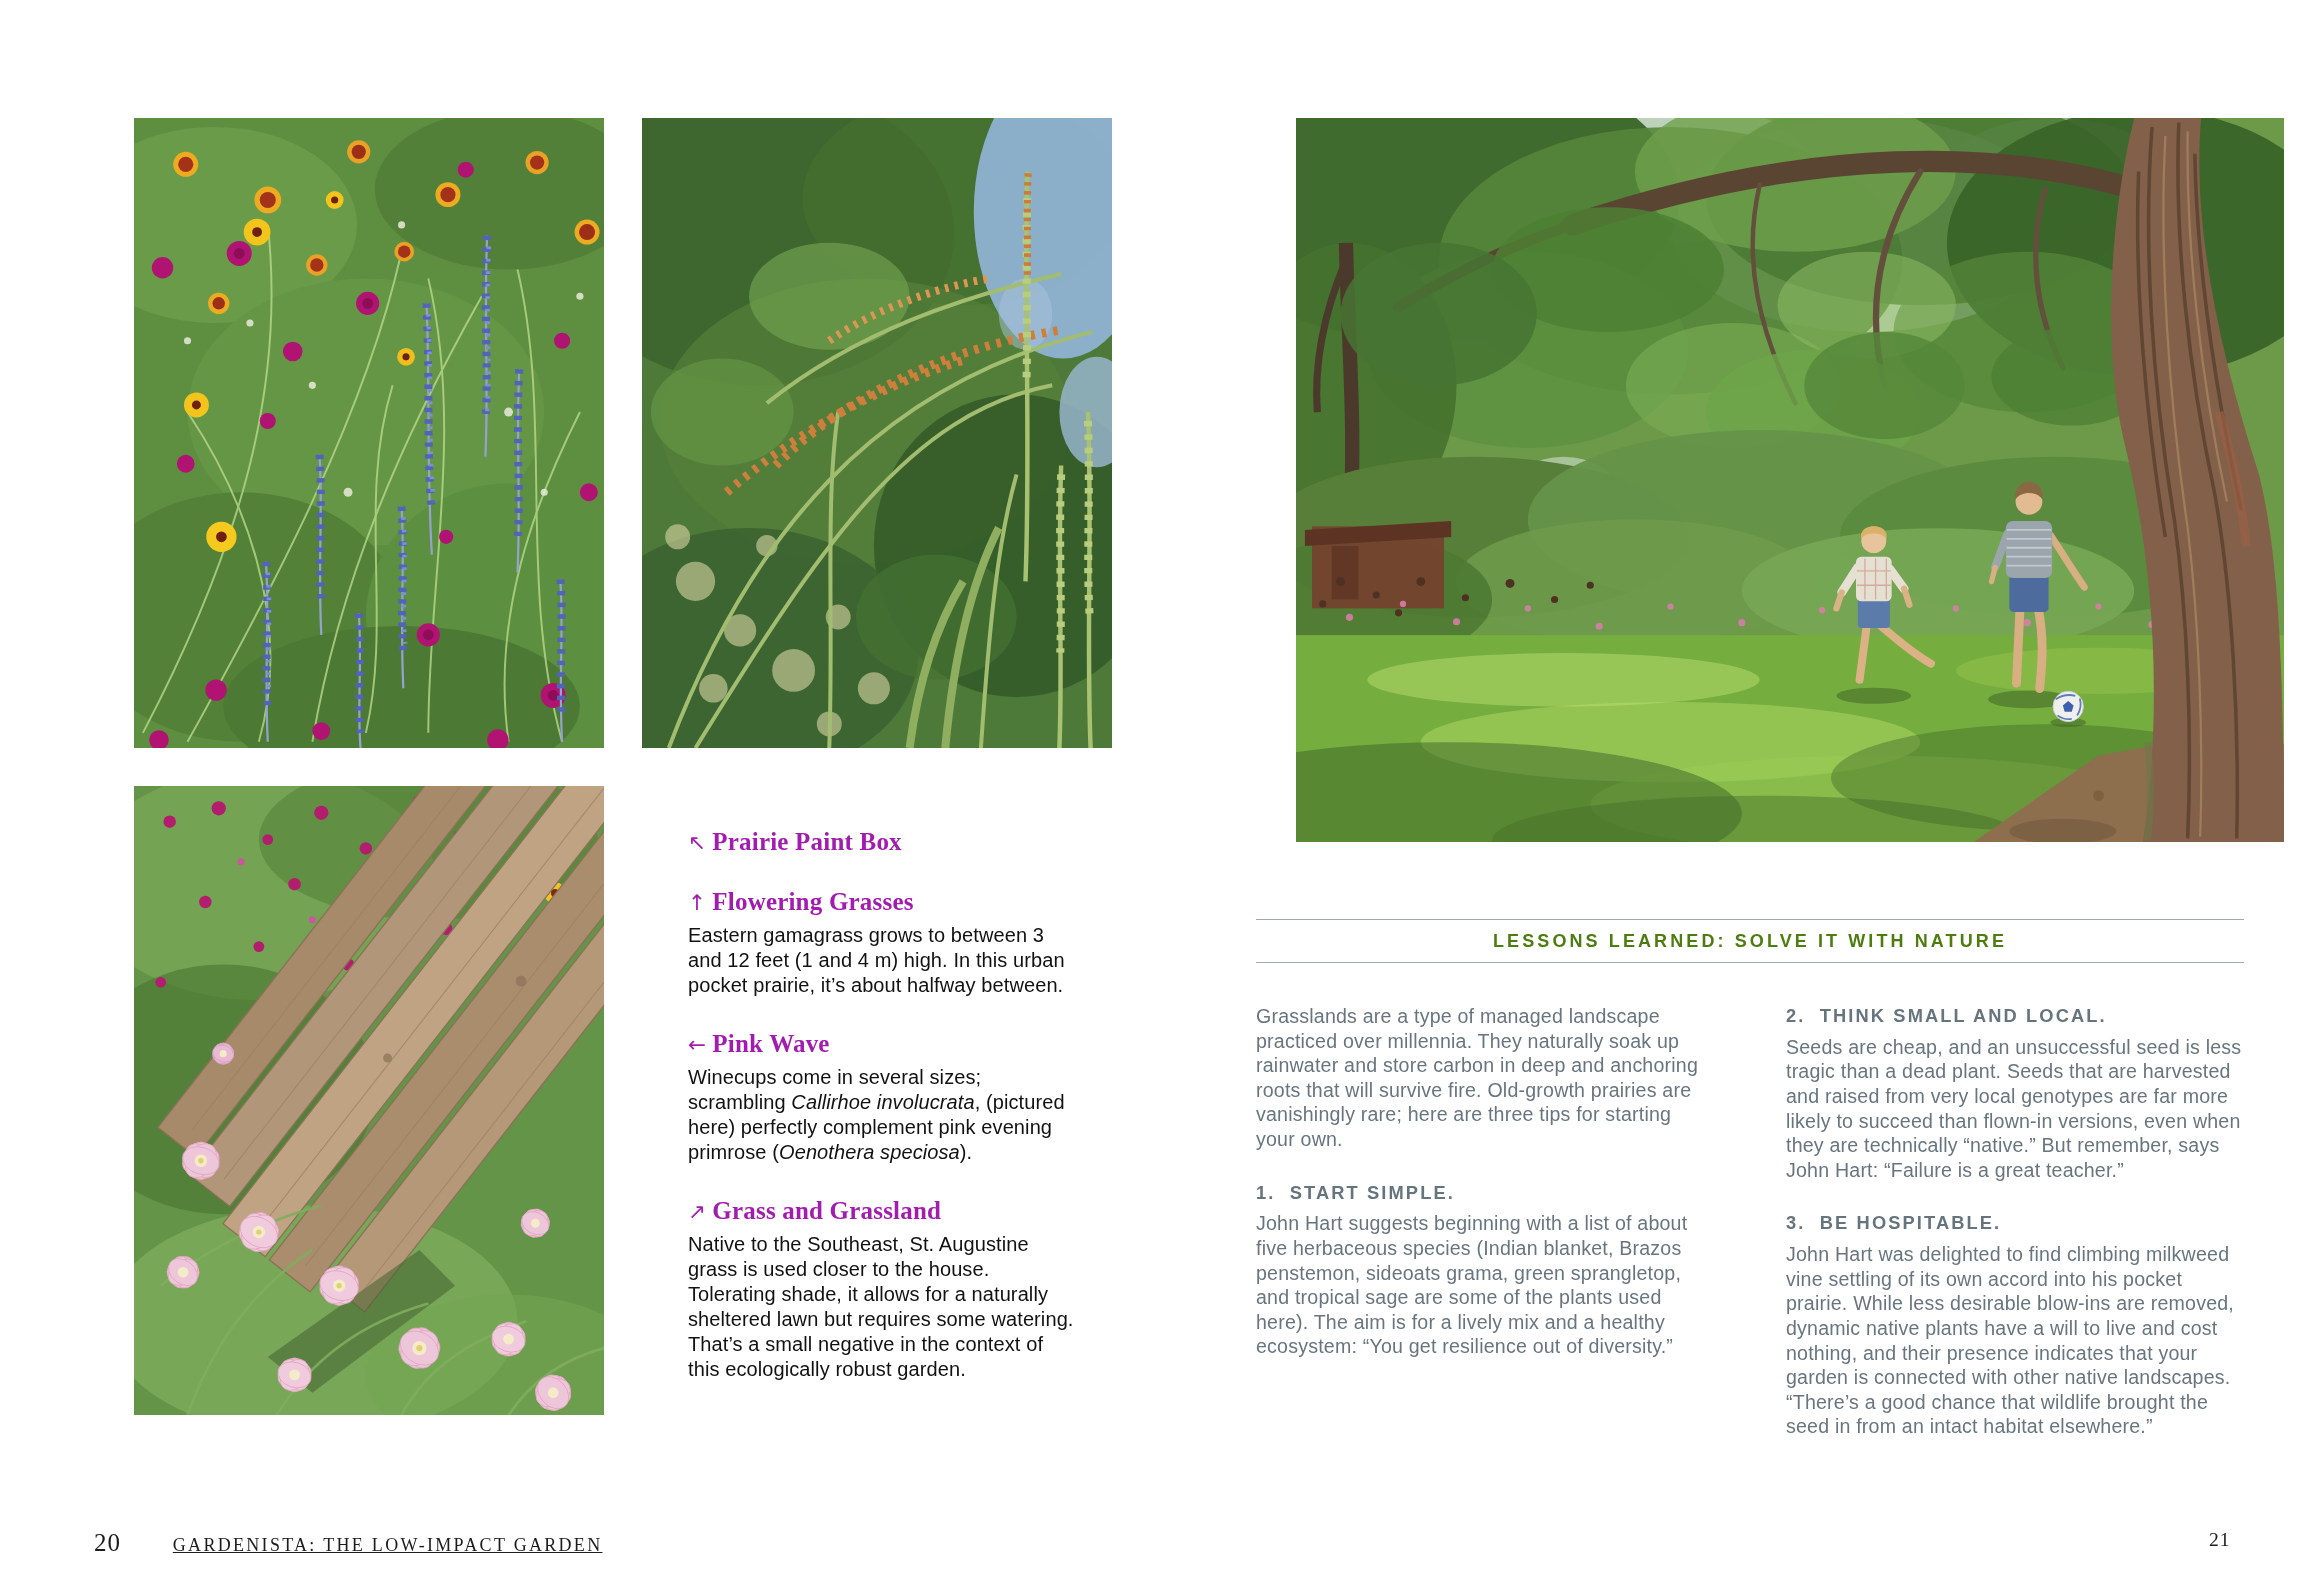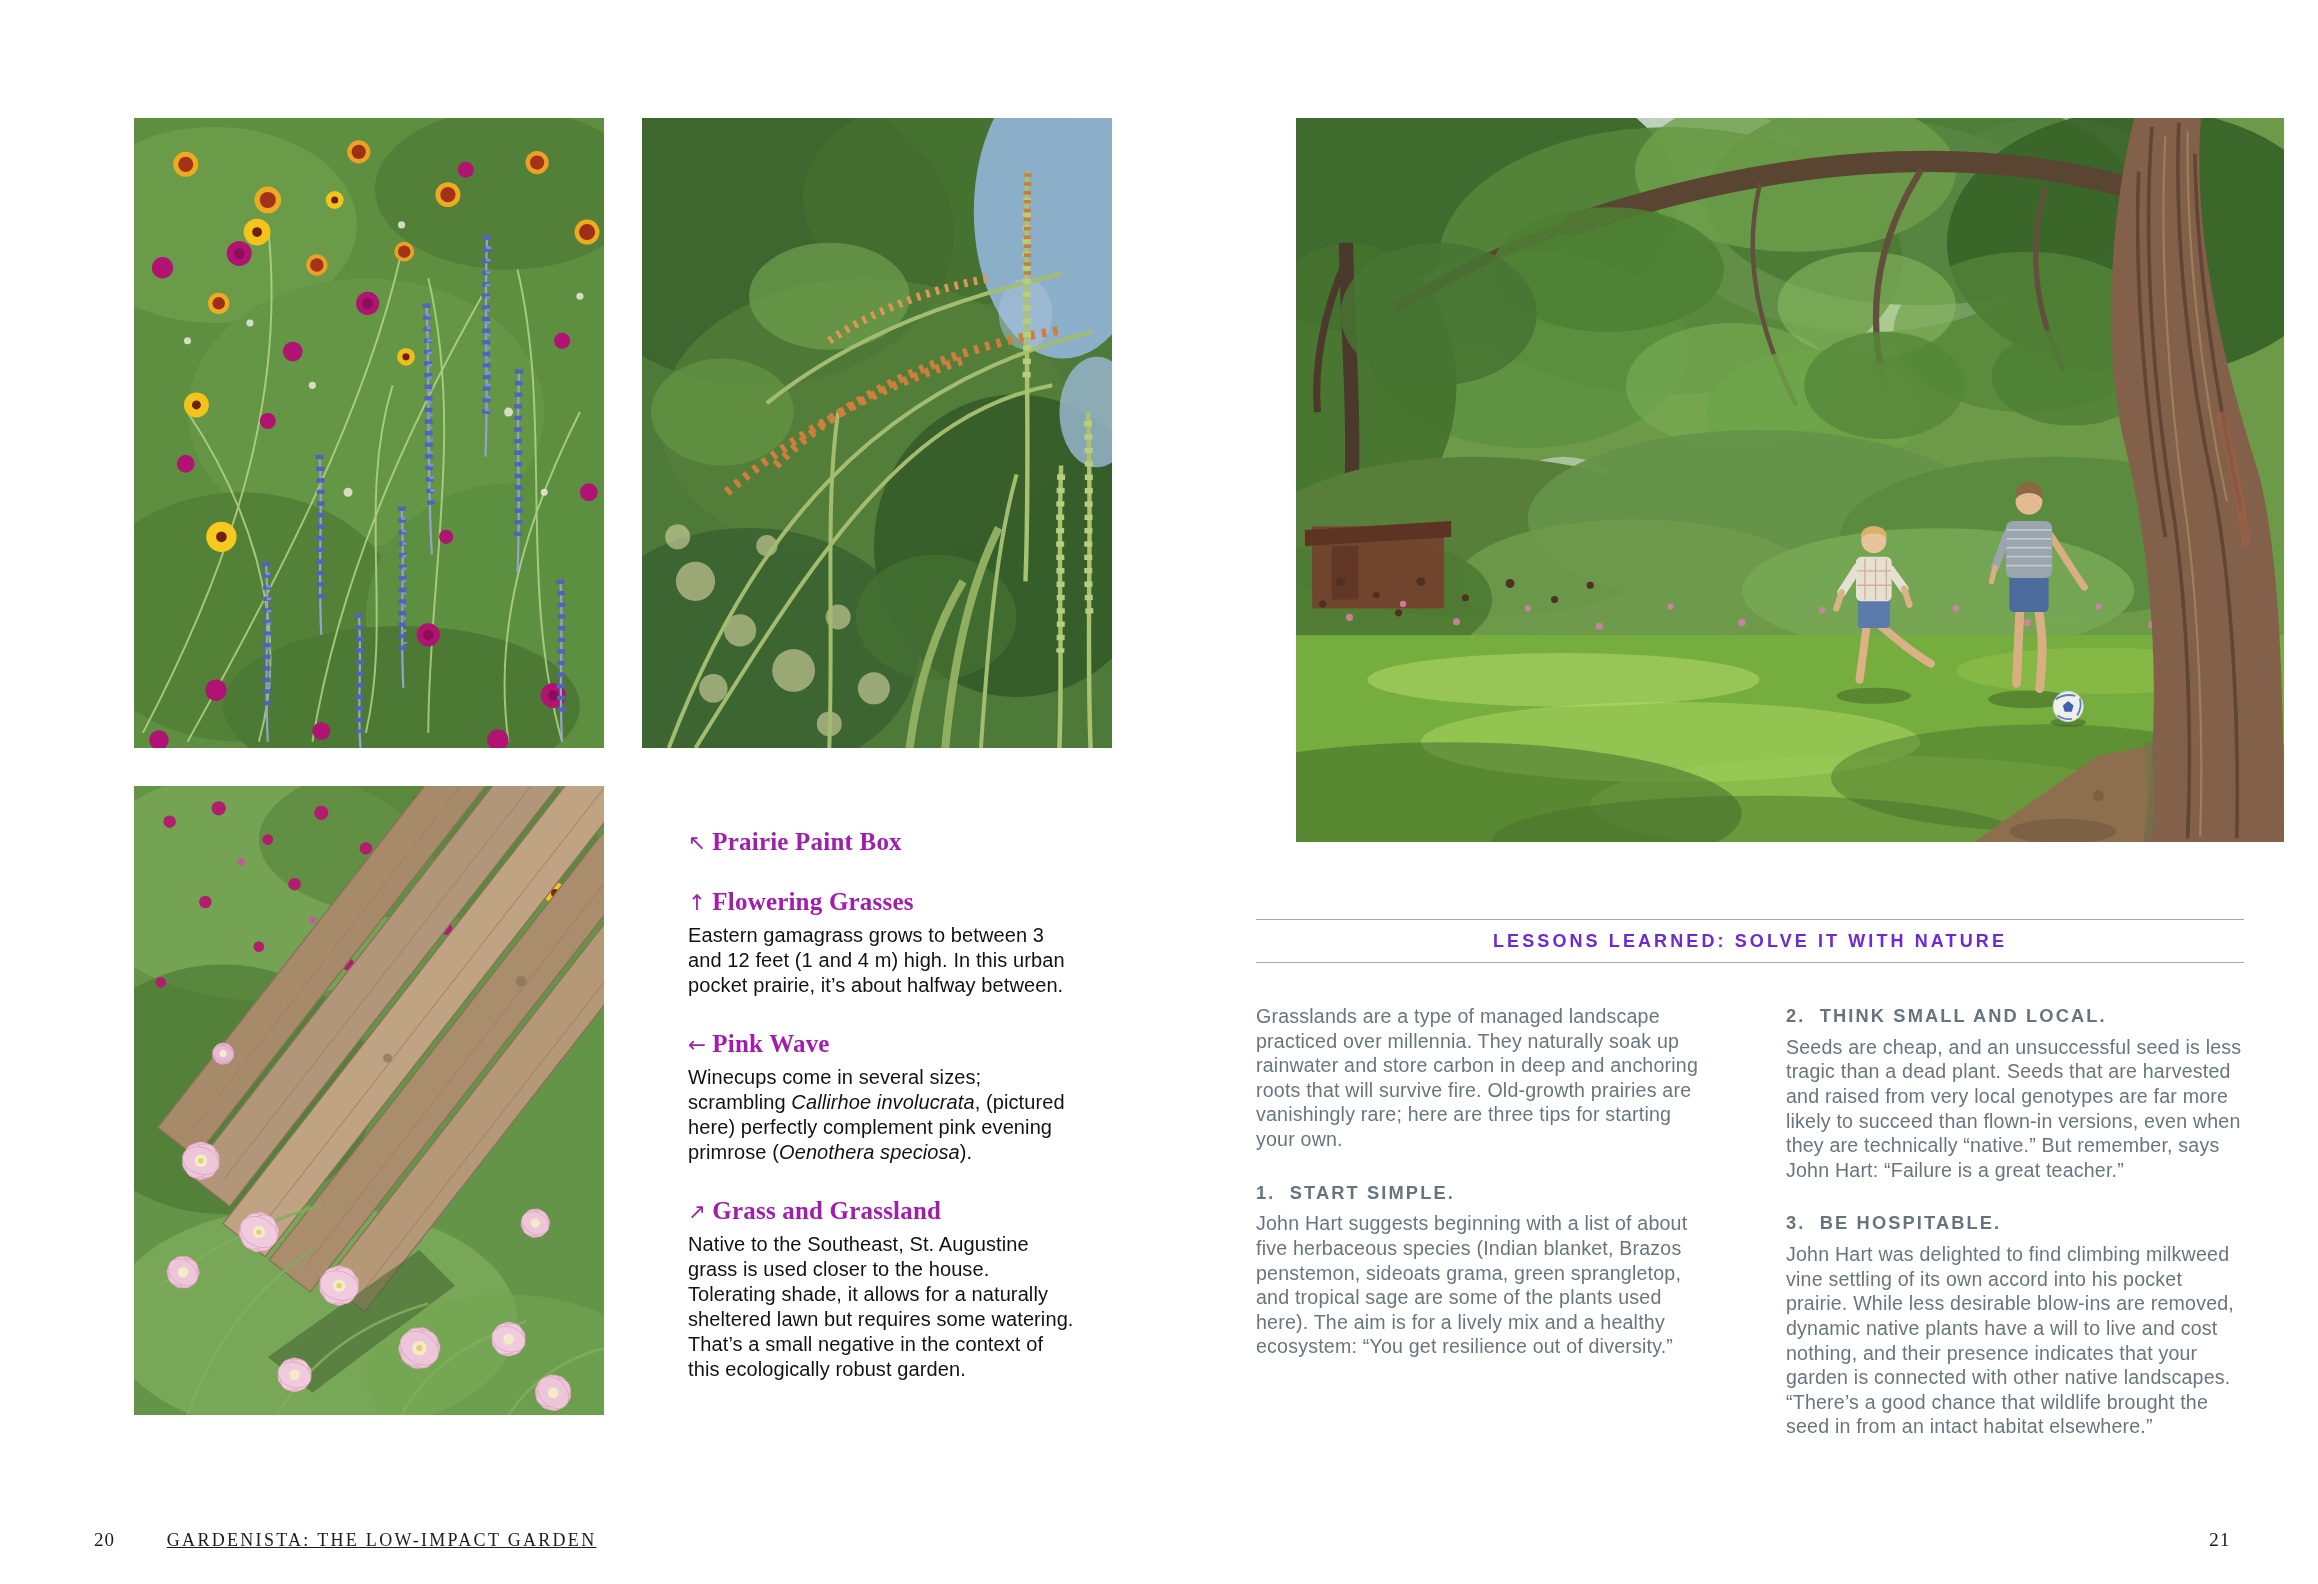--- a/index.html
+++ b/index.html
@@ -23,30 +23,30 @@
   }
   .caption-arrow{font-family:"DejaVu Sans", sans-serif;font-weight:400;font-size:21.4px;margin-right:6.2px;}
   .caption-body{font-size:20px;line-height:25px;margin:0;letter-spacing:0.1px;}
   .caption-body i{font-style:italic;}
 
   
   .left-footer{
     position:absolute;left:94px;top:1529px;display:flex;align-items:baseline;
     font-family:"Liberation Serif", serif;color:#1c1c1c;
   }
-  .folio{font-size:19px;letter-spacing:0.9px;}
+  .folio{font-size:25px;letter-spacing:0.9px;}
   .book-title{font-size:18px;letter-spacing:2.3px;margin-left:52px;text-decoration:underline;}
 
   
   .banner{
     position:absolute;left:1256px;top:919px;width:988px;height:42px;
     border-top:0.9px solid #a3a8ab;border-bottom:0.9px solid #a3a8ab;
     display:flex;align-items:center;justify-content:center;
   }
-  .banner-text{color:#6d28d9;font-weight:700;font-size:18px;letter-spacing:3.1px;}
+  .banner-text{color:#4d7c0f;font-weight:700;font-size:18px;letter-spacing:3.1px;}
 
   
   .columns{
     position:absolute;left:1256px;top:1004px;width:988px;
     display:flex;gap:72px;color:#68757f;
   }
   .col{width:470px;font-size:19.6px;line-height:24.6px;letter-spacing:0.2px;}
   .intro{margin:0 0 29px 0;}
   .tip-heading{
     font-size:18.3px;font-weight:700;letter-spacing:2.1px;

